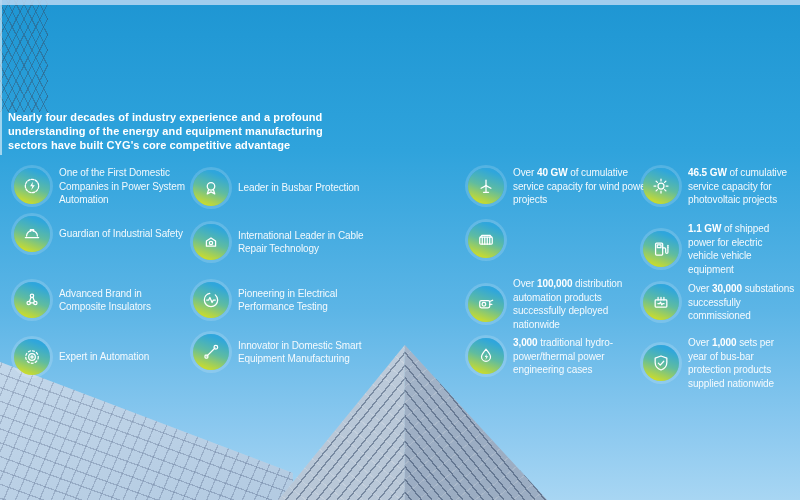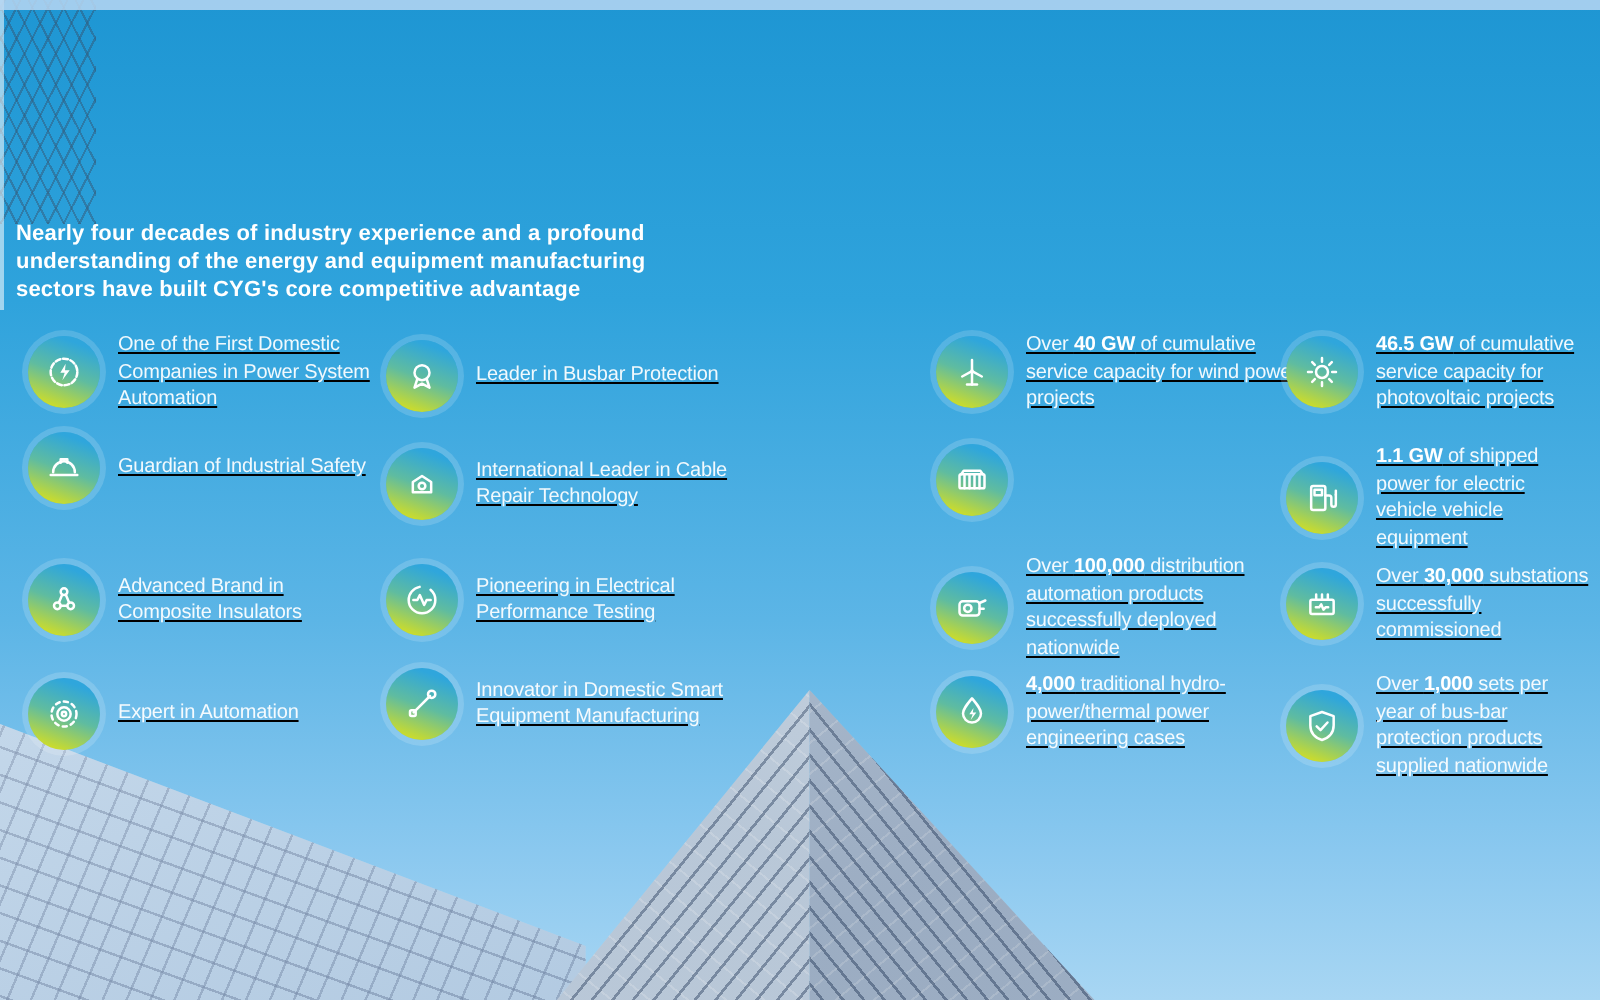--- a/index.html
+++ b/index.html
@@ -8,21 +8,21 @@
     font-family:"Liberation Sans", sans-serif;
     background:linear-gradient(180deg,#1E96D3 0%,#2FA3DC 30%,#5CB5E6 62%,#8AC8EF 85%,#A8D6F3 100%);
   }
   
   .headline{
     position:absolute;left:8px;top:99px;width:352px;
     color:#fff;font-size:11px;line-height:14px;font-weight:700;
     letter-spacing:.1px;
   }
   
-  .item{position:absolute;display:flex;align-items:center;gap:9px;text-decoration:underline;}
+  .item{position:absolute;display:flex;align-items:center;gap:9px;}
   .badge{
     flex:0 0 36px;width:36px;height:36px;border-radius:50%;
     background:linear-gradient(200deg,#2FA6DC 16%,#5FBCA0 52%,#CFDD28 90%);
     display:flex;align-items:center;justify-content:center;
     box-shadow:0 0 0 3px rgba(255,255,255,.16);
   }
   .badge svg{width:20px;height:20px;stroke:#fff;fill:none;
     stroke-width:1.5;stroke-linecap:round;stroke-linejoin:round;}
   .item p{margin:0;color:rgba(255,255,255,.93);font-size:10px;line-height:13.5px;letter-spacing:-.1px;}
   .item strong{color:#fff;font-weight:700;}
@@ -189,21 +189,21 @@
     </span>
     <p><span>Over </span><strong>100,000</strong><span> distribution automation products successfully deployed nationwide</span></p>
   </div>
   <div class="item" style="left:468px;top:336px;width:182px">
     <span class="badge">
       <svg viewBox="0 0 24 24">
           <path d="M12 3.8c3.1 3.7 5.4 6.4 5.4 9.1a5.4 5.4 0 1 1-10.8 0c0-2.7 2.3-5.4 5.4-9.1z"></path>
           <path d="M12.9 9.6l-2.5 3.7h2l-1.2 3.5 3.4-4.5h-2.1z" fill="#fff" stroke="none"></path>
         </svg>
     </span>
-    <p><span></span><strong>4,000</strong><span> traditional hydro-power/thermal power engineering cases</span></p>
+    <p><span></span><strong>3,000</strong><span> traditional hydro-power/thermal power engineering cases</span></p>
   </div>
 
   <div class="item" style="left:643px;top:166px;width:152px">
     <span class="badge">
       <svg viewBox="0 0 24 24">
           <circle cx="12" cy="12" r="3.6"></circle>
           <path d="M12 3.6v2.3M12 18.1v2.3M3.6 12h2.3M18.1 12h2.3M6.1 6.1l1.6 1.6M16.3 16.3l1.6 1.6M17.9 6.1l-1.6 1.6M7.7 16.3l-1.6 1.6"></path>
         </svg>
     </span>
     <p><span></span><strong>46.5 GW</strong><span> of cumulative service capacity for photovoltaic projects</span></p>

